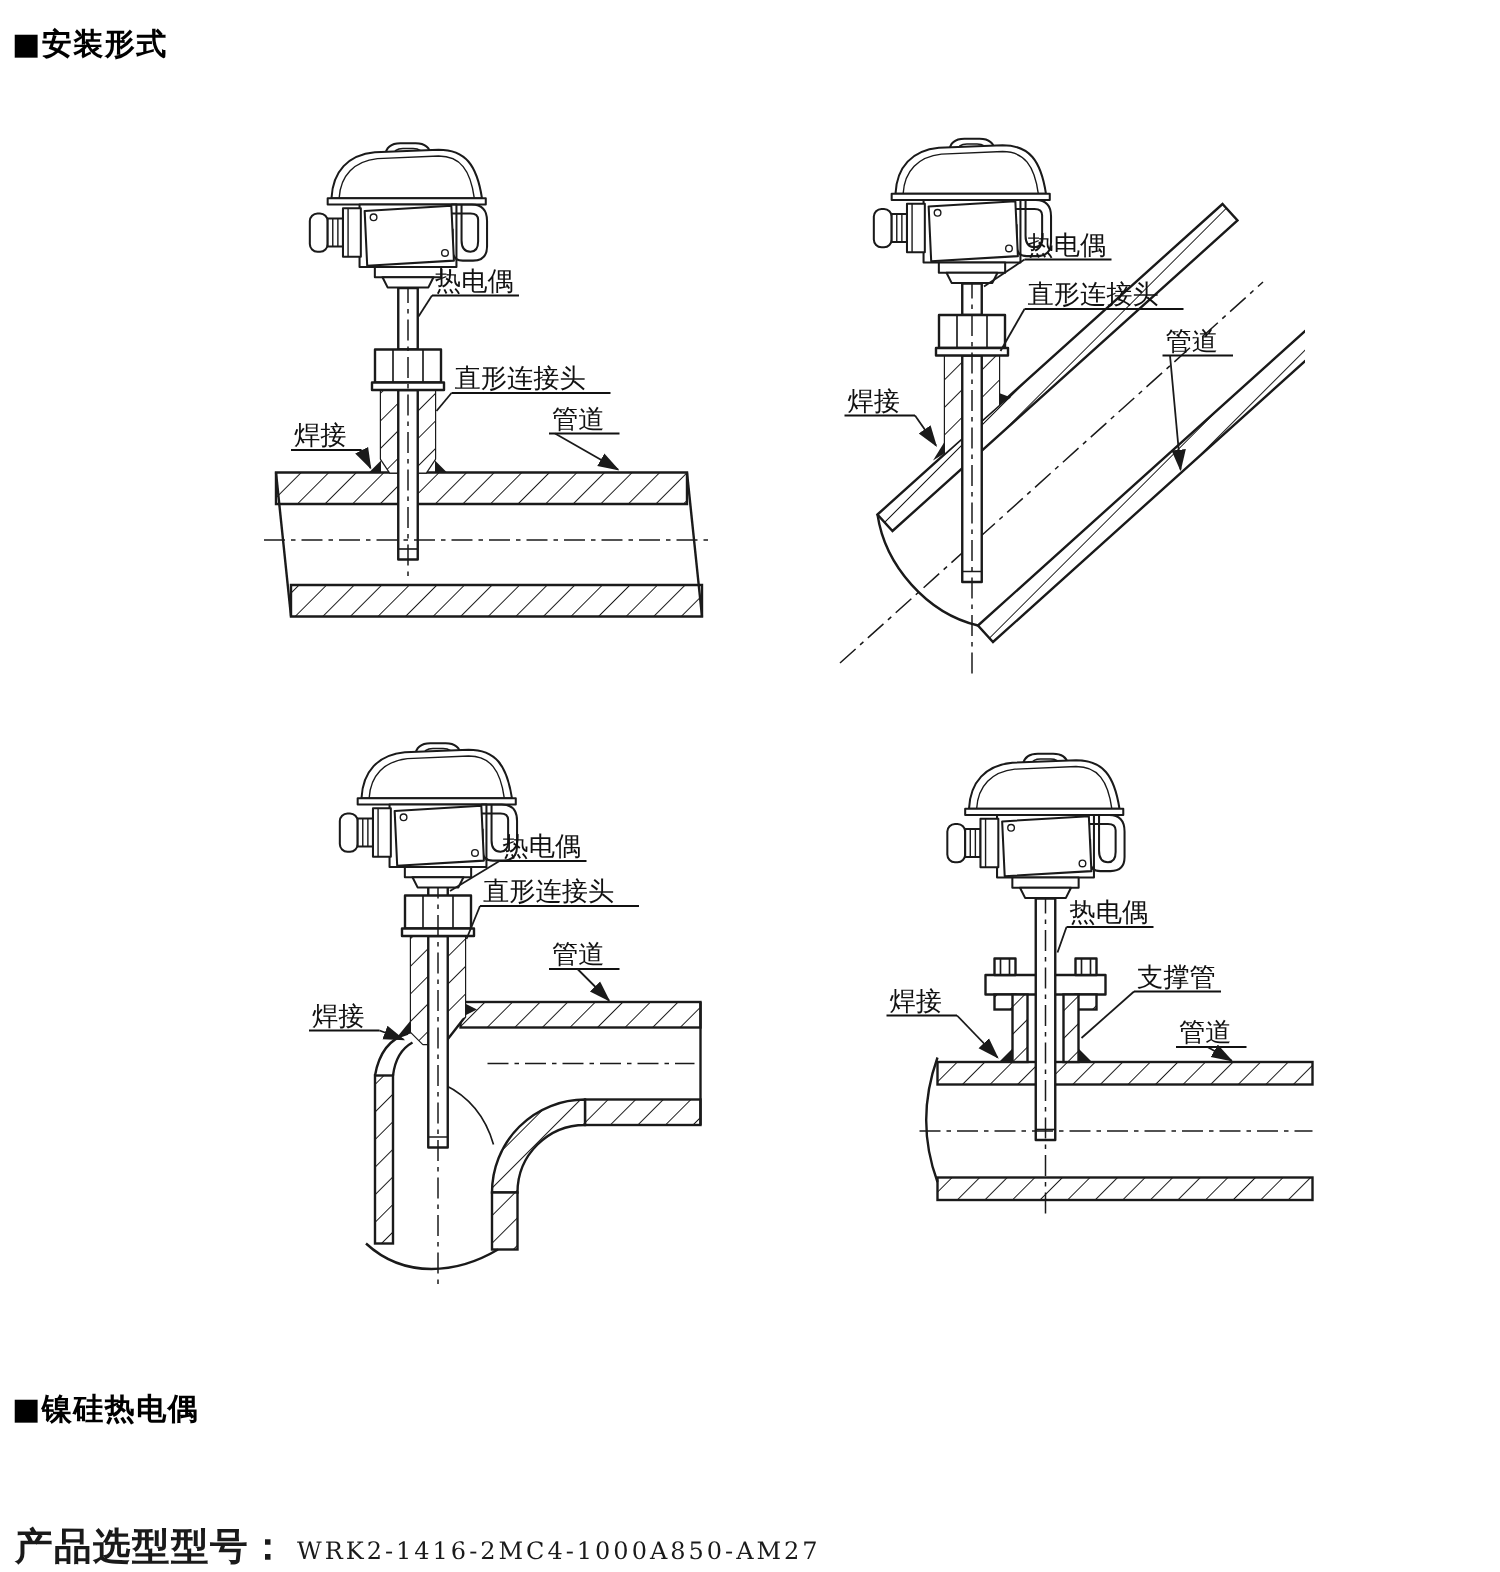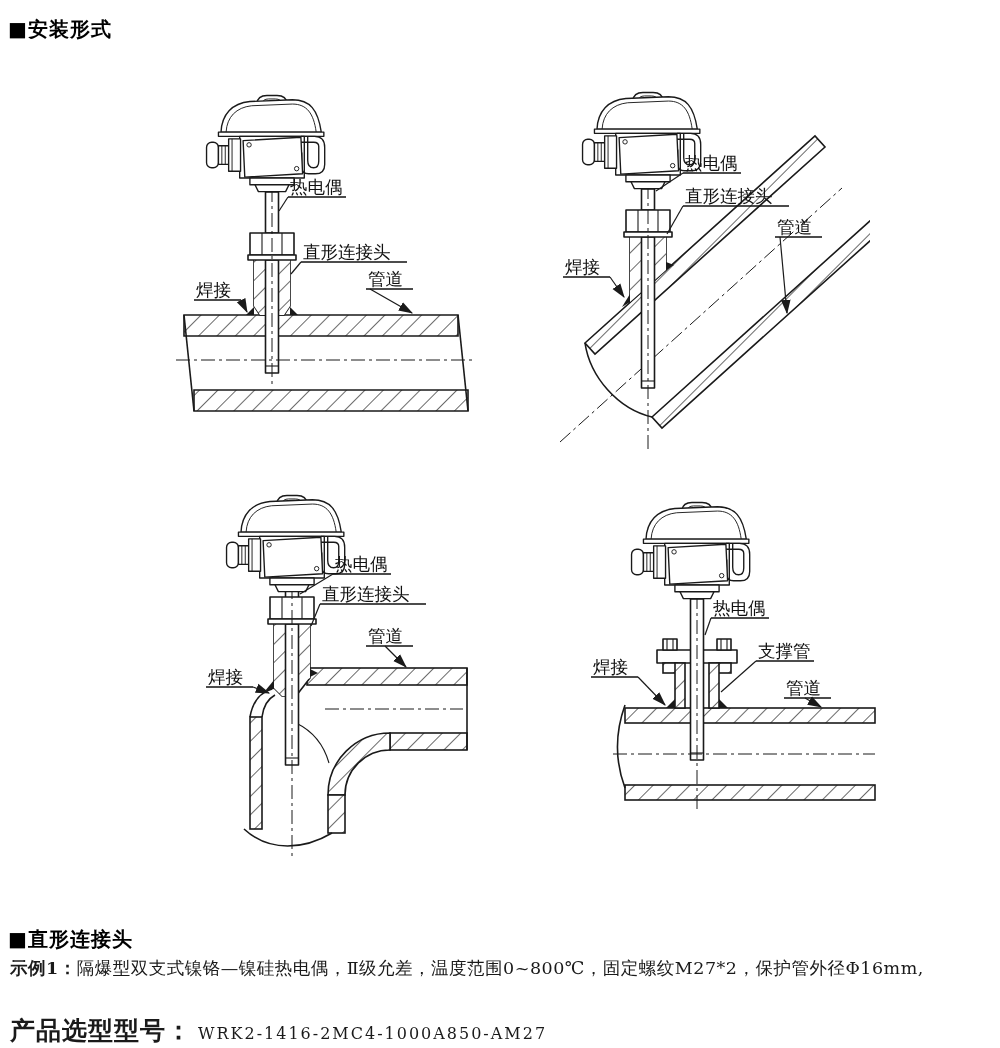--- a/index.html
+++ b/index.html
@@ -201,22 +201,19 @@
     <line class="ul" x1="181" y1="166" x2="239" y2="166"></line>
     <line class="lead" x1="181" y1="166" x2="146" y2="197"></line>
     <text class="lbl" x="18" y="178">焊接</text>
     <line class="ul" x1="16" y1="182" x2="63" y2="182"></line>
     <line class="lead" x1="63" y1="182" x2="90" y2="210" marker-end="url(#arr)"></line>
     <text class="lbl" x="211" y="199">管道</text>
     <line class="ul" x1="209" y1="203" x2="256" y2="203"></line>
     <line class="lead" x1="230" y1="203" x2="246" y2="212" marker-end="url(#arr)"></line>
   </svg>
 
-  <div class="sechead" style="top:926px">■直形连接头</div>
-
-  <div class="textline" style="top:956px">
-    <span class="bold">示例1：</span><span>隔爆型双支式镍铬—镍硅热电偶，Ⅱ级允差，温度范围0~800℃，固定螺纹M27*2，保护管外径Φ16mm,</span>
-  </div>
+  <div class="sechead" style="top:926px">■镍硅热电偶</div>
+
   <div class="textline" style="top:1014px">
     <span class="modellabel">产品选型型号：</span><span class="model">WRK2-1416-2MC4-1000A850-AM27</span>
   </div>
 
 </div>
 
 </body></html>

